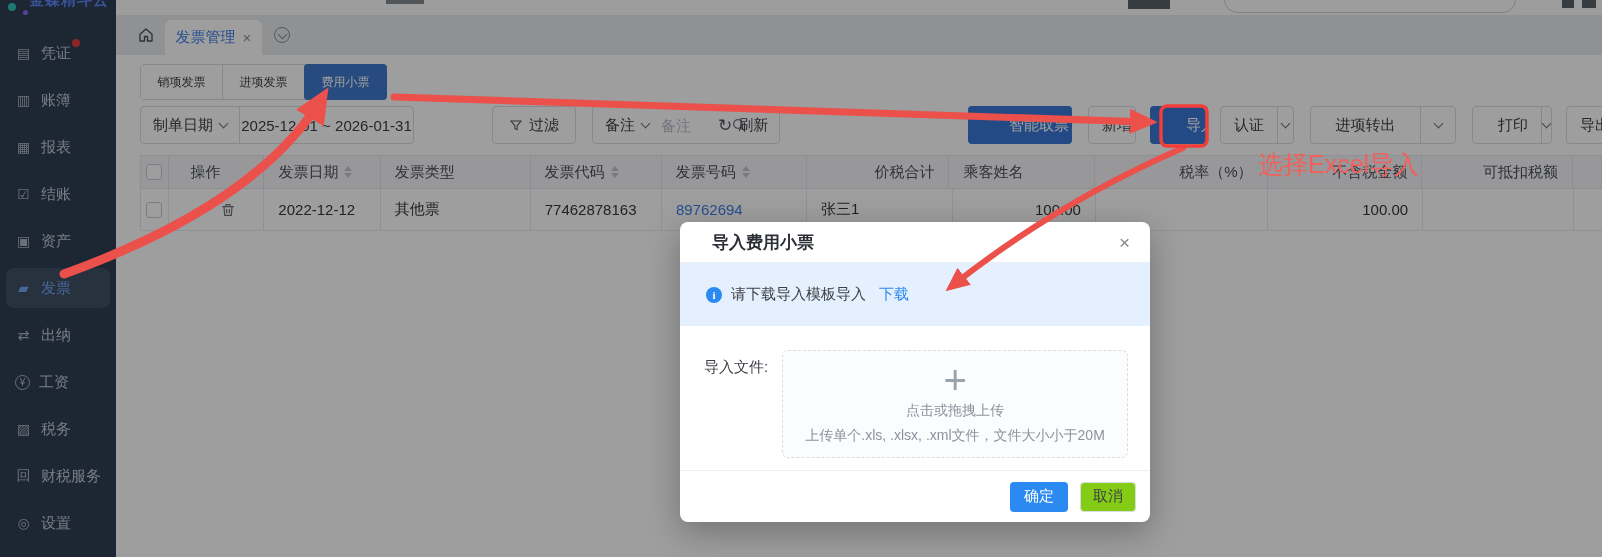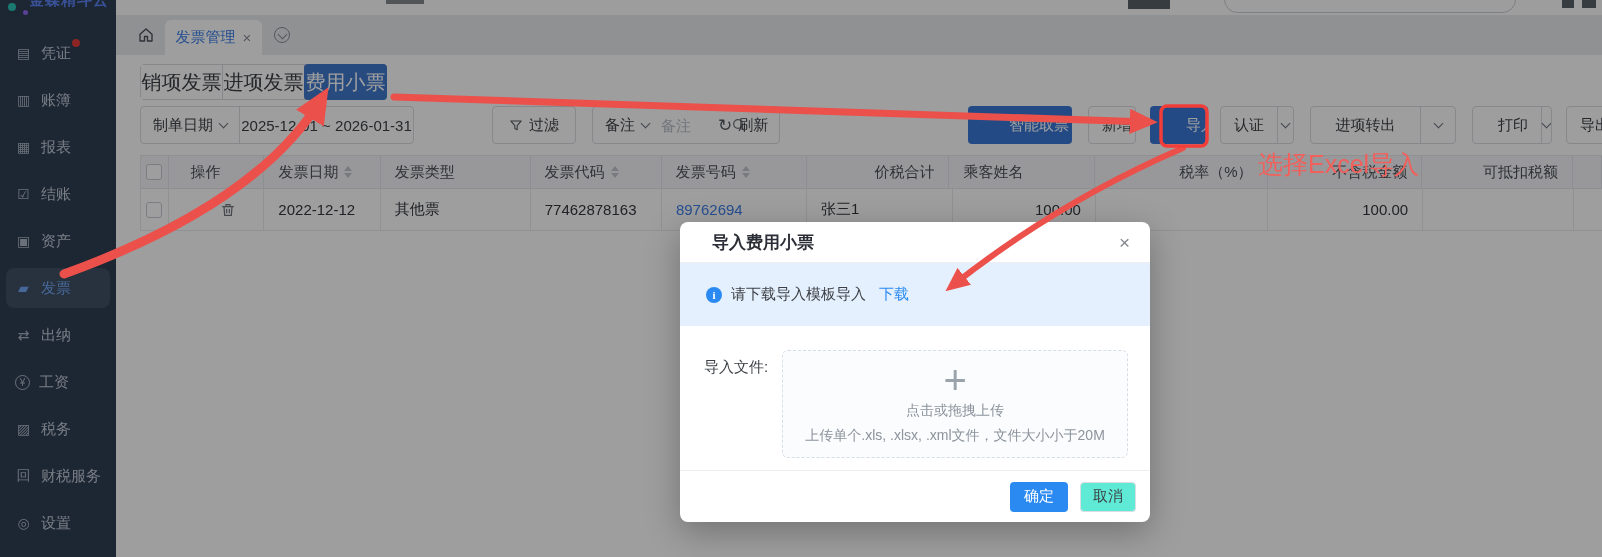--- a/index.html
+++ b/index.html
@@ -38,21 +38,21 @@
 
   .chev { width:7px; height:7px; border-right:1.5px solid #878d97; border-bottom:1.5px solid #878d97; transform:rotate(45deg); display:inline-block; }
   .chev.dark { border-color:#6c727c; }
   .chev.white { border-color:#fff; }
 
   
   .content { position:absolute; left:116px; top:55px; width:1486px; height:502px; background:#fff; overflow:hidden; }
 
   
   .segtabs { position:absolute; left:24px; top:9px; height:36px; display:flex; border:1px solid #d8dbe1; border-radius:4px; }
-  .segtab { width:82px; display:flex; align-items:center; justify-content:center; font-size:20px; color:#3c3f45; border-right:1px solid #d8dbe1; cursor:pointer; background:#fff; }
+  .segtab { width:82px; display:flex; align-items:center; justify-content:center; font-size:12px; color:#3c3f45; border-right:1px solid #d8dbe1; cursor:pointer; background:#fff; }
   .segtab:last-child { border-right:none; }
   .segtab.sel { width:83px; background:#3f78cd; color:#fff; border-radius:4px; margin:-1px; height:36px; }
 
   
   .filter-row { position:absolute; left:0; top:51px; height:38px; width:1486px; }
   .grp { position:absolute; top:0; height:38px; border:1px solid #d8dbe1; border-radius:4px; display:flex; align-items:center; background:#fff; }
   .grpA { left:24px; width:274px; }
   .fld { padding:0 12px; font-size:15px; color:#3c3f45; display:flex; align-items:center; gap:7px; height:100%; cursor:pointer; }
   .divider { width:1px; height:100%; background:#d8dbe1; }
   .date-text { flex:1; text-align:center; font-size:15px; color:#3c3f45; cursor:pointer; }
@@ -110,21 +110,21 @@
   .m-link { color:#2b8af2; margin-left:4px; cursor:pointer; }
   .m-body { flex:1; display:flex; align-items:flex-start; padding:24px 22px 0 24px; gap:14px; }
   .m-label { font-size:15px; color:#3c3f45; margin-top:8px; white-space:nowrap; }
   .upload { flex:1; height:108px; border:1.5px dashed #d8dde3; border-radius:6px; background:#fbfcfd; display:flex; flex-direction:column; align-items:center; justify-content:center; cursor:pointer; }
   .plus { font-size:40px; line-height:34px; color:#9aa2ac; font-weight:200; }
   .up-hint { font-size:14px; color:#8b939d; margin-top:5px; }
   .up-desc { font-size:14px; color:#8b939d; margin-top:7px; }
   .m-foot { height:52px; border-top:1px solid #eceef1; display:flex; align-items:center; justify-content:flex-end; gap:12px; padding-right:14px; }
   .m-btn { height:30px; border-radius:4px; font-size:15px; display:flex; align-items:center; justify-content:center; cursor:pointer; }
   .m-ok { width:58px; background:#2b8af2; color:#fff; }
-  .m-cancel { width:56px; background:#5eead4; border:1px solid #d9dde2; color:#3c3f45; }
+  .m-cancel { width:56px; background:#84cc16; border:1px solid #d9dde2; color:#3c3f45; }
 
   
   .anno-svg { position:absolute; inset:0; z-index:70; pointer-events:none; }
   .anno-tip { position:absolute; left:1258px; top:148px; z-index:70; font-size:25px; color:#f2605c; pointer-events:none; white-space:nowrap; }
 </style>
 </head>
 <body>
 
 <div class="sidebar">
   <div class="logo-row">

